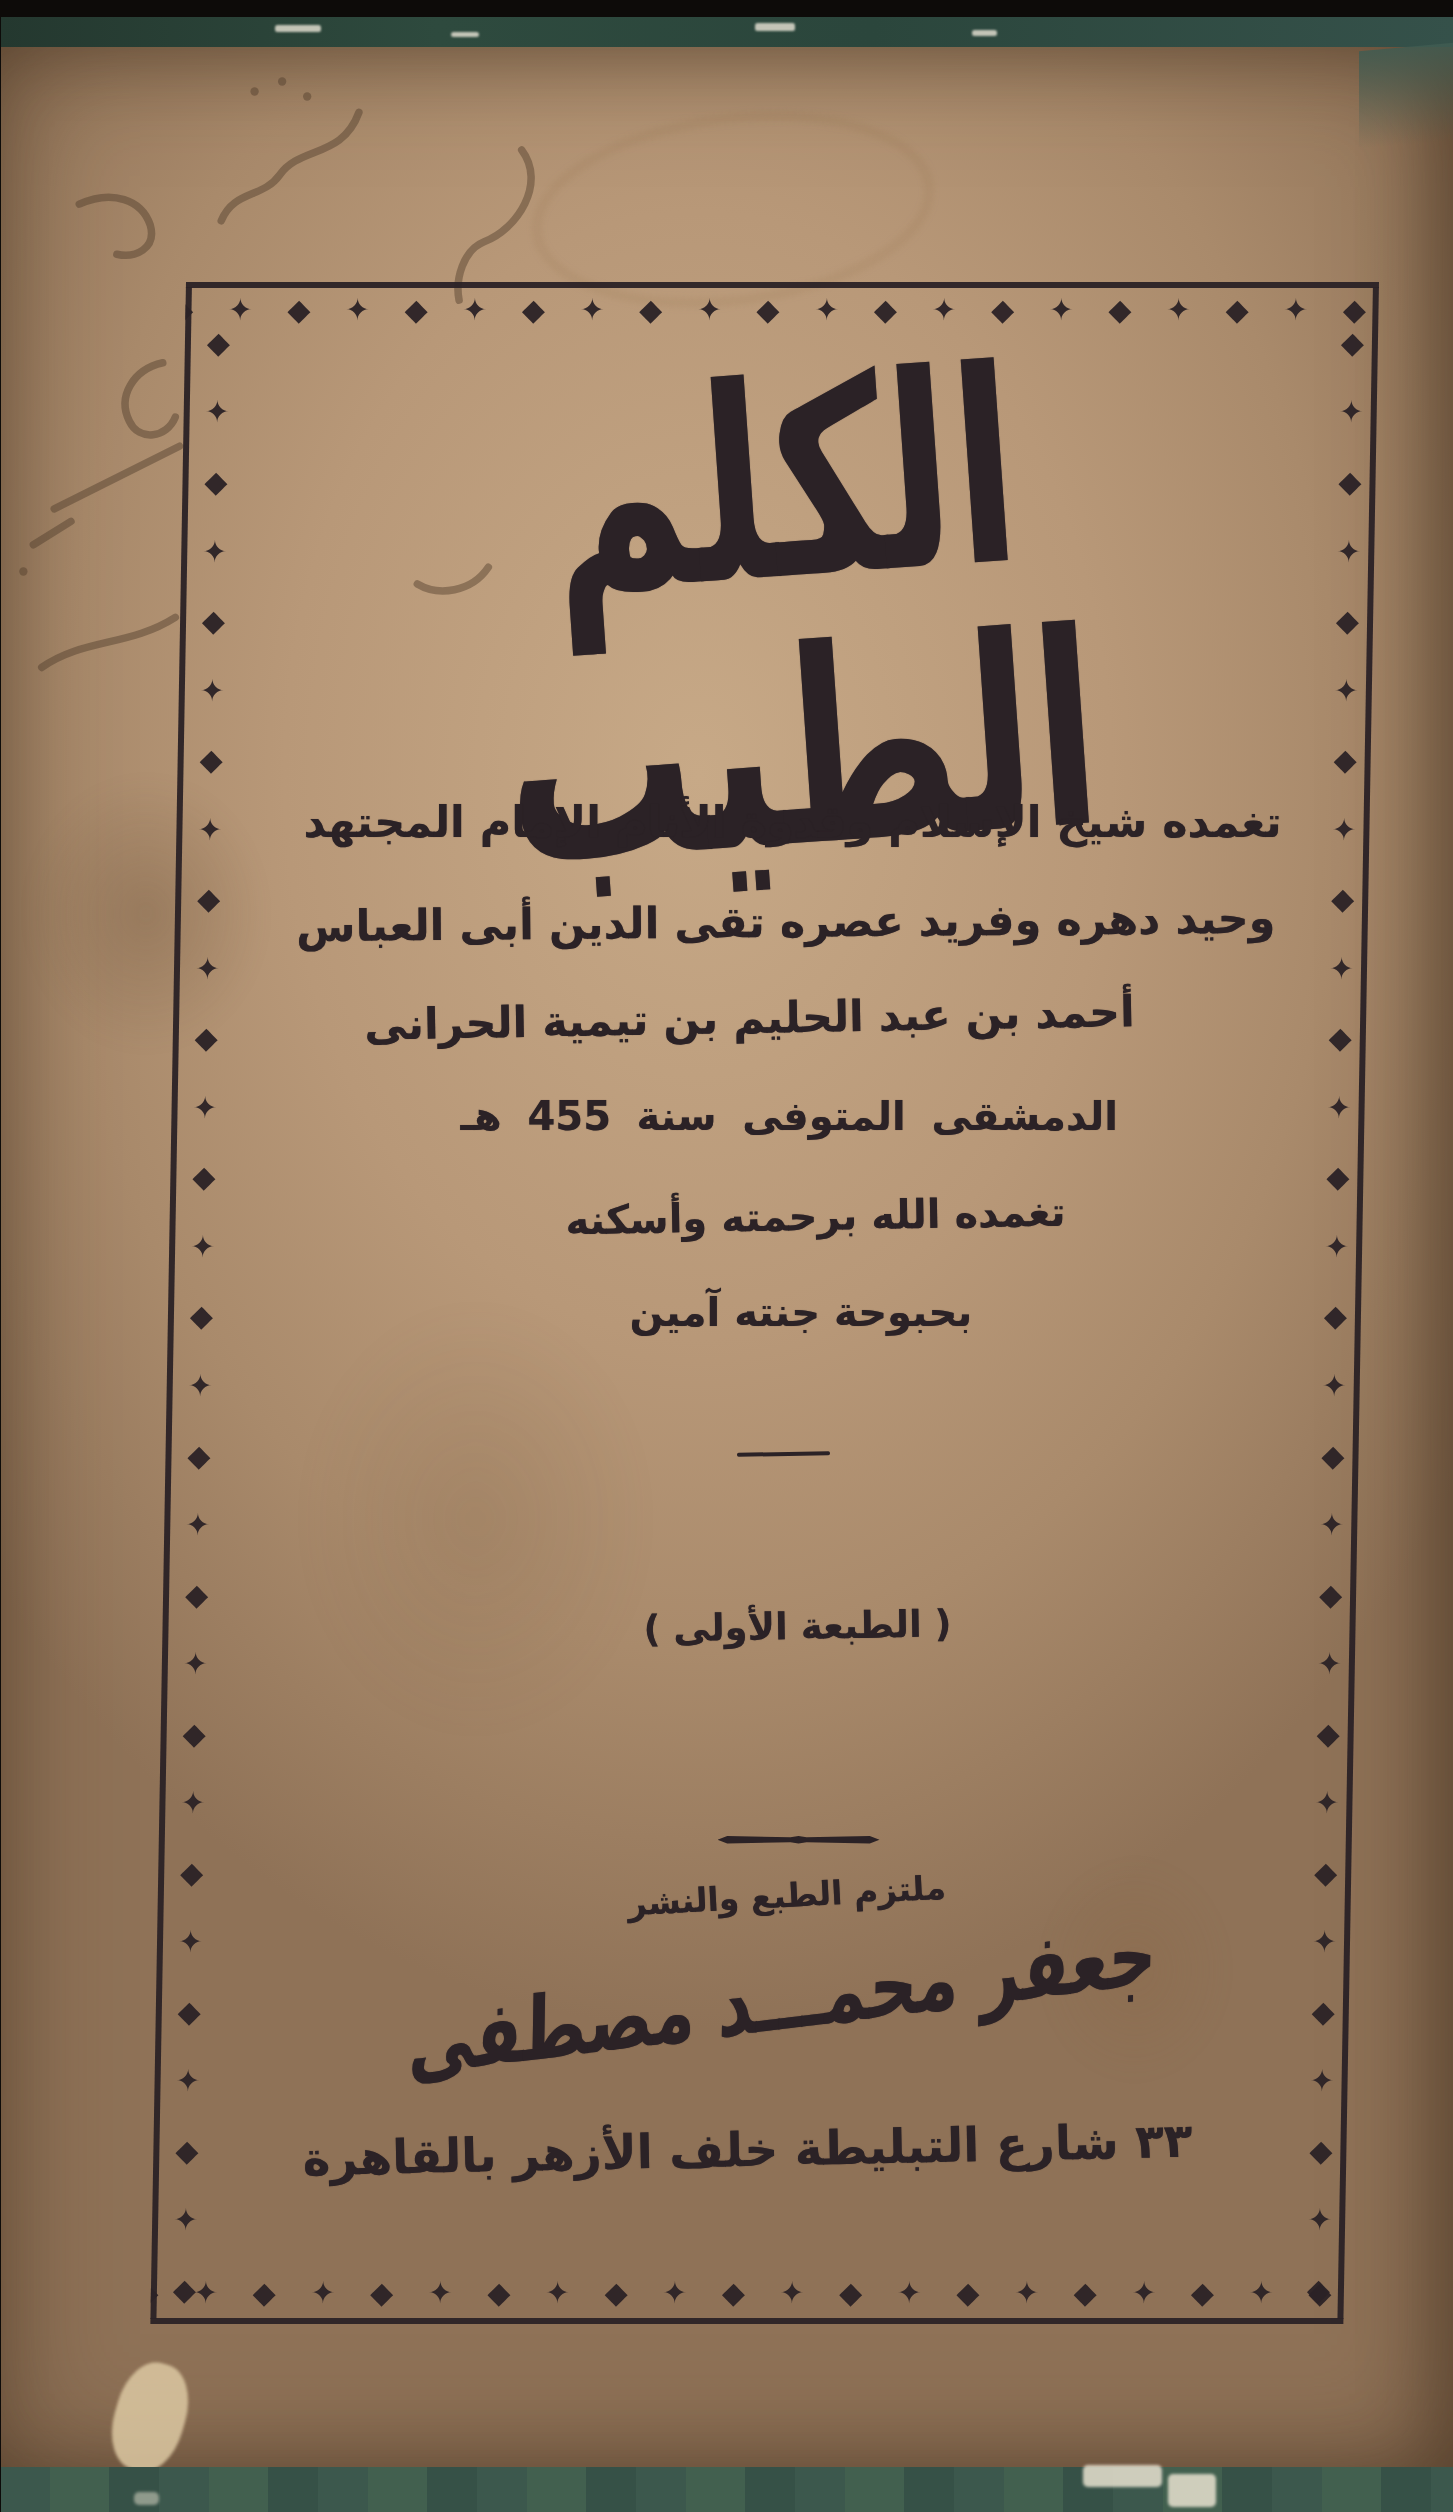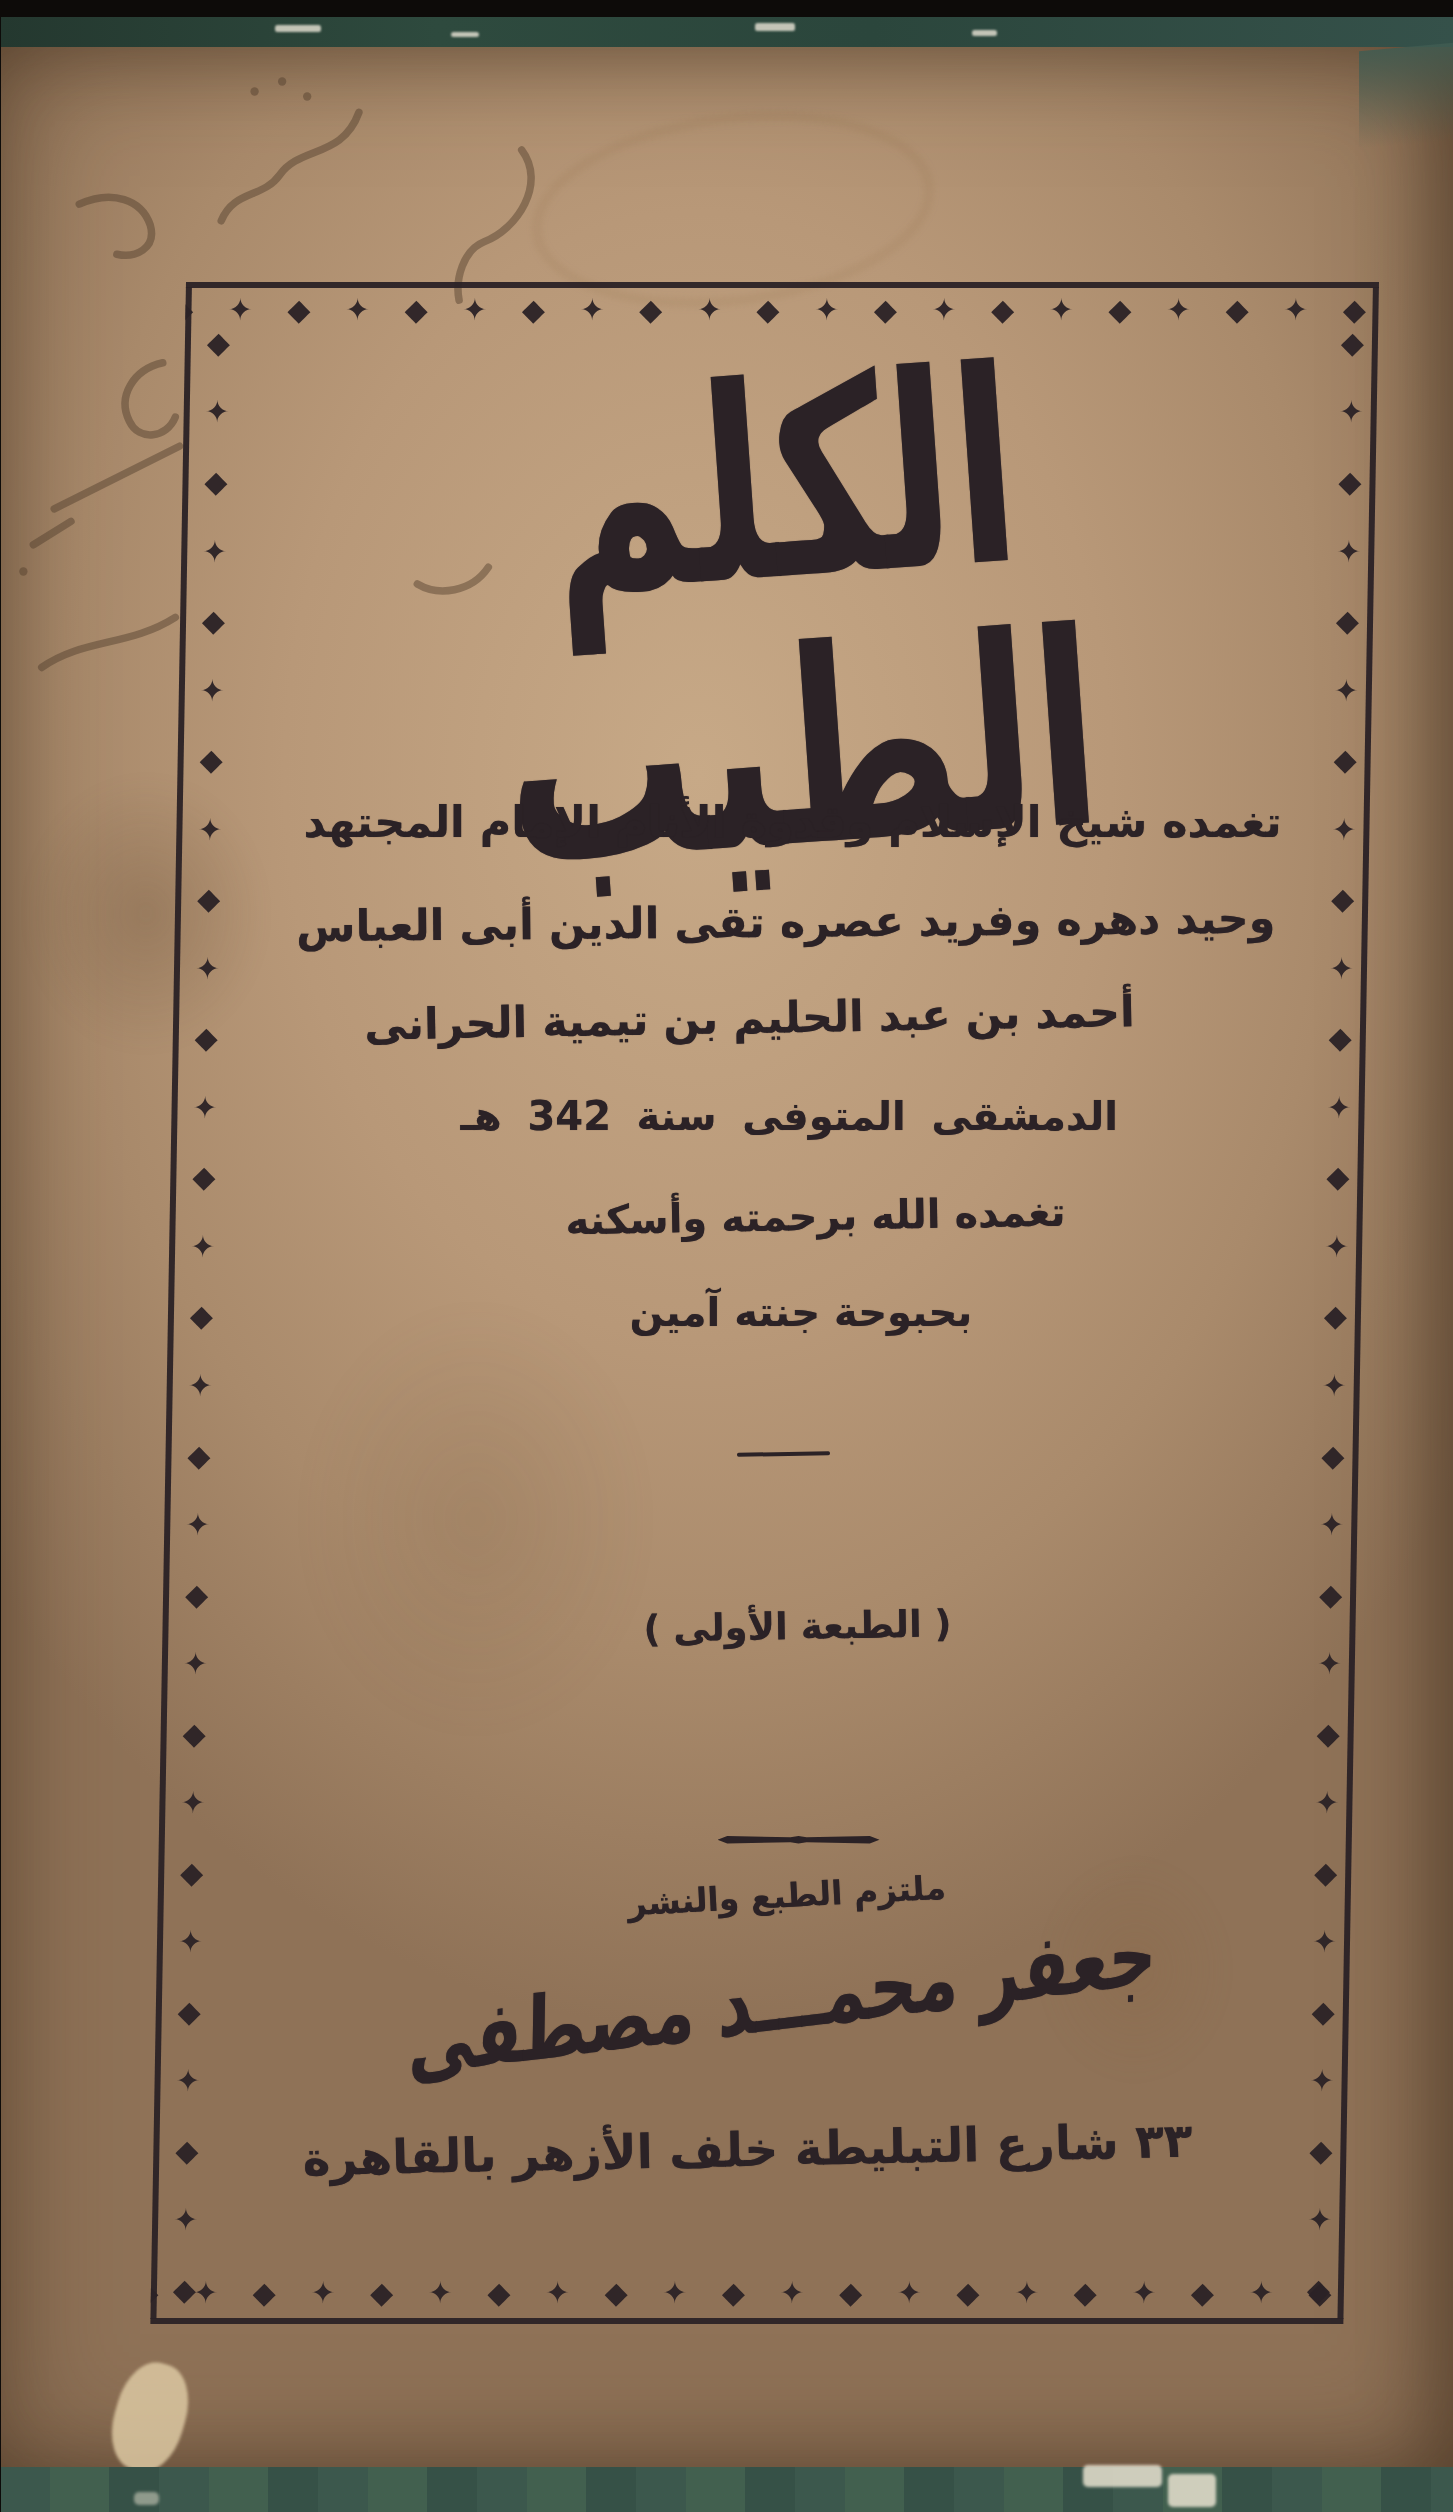--- a/index.html
+++ b/index.html
@@ -126,21 +126,21 @@
     <div class="strip strip-right">◆ ✦ ◆ ✦ ◆ ✦ ◆ ✦ ◆ ✦ ◆ ✦ ◆ ✦ ◆ ✦ ◆ ✦ ◆ ✦ ◆ ✦ ◆ ✦ ◆ ✦ ◆ ✦ ◆ ✦ ◆ ✦ ◆ ✦ ◆ ✦ ◆ ✦ ◆ ✦ ◆ ✦ ◆ ✦ ◆ ✦ ◆ ✦ ◆ ✦ ◆ ✦ ◆ ✦ ◆ ✦ ◆ ✦ ◆ ✦ ◆ ✦ ◆ ✦ ◆ ✦ ◆ ✦ ◆ ✦ ◆ ✦ ◆ ✦ ◆ ✦ ◆ ✦ ◆ ✦ ◆ ✦ ◆ ✦ ◆ ✦ ◆ ✦ ◆ ✦ ◆ ✦ ◆ ✦ ◆ ✦ ◆ ✦ ◆ ✦ ◆ ✦ ◆ ✦ ◆ ✦ ◆ ✦ ◆ ✦ ◆ ✦ ◆ ✦ ◆ ✦ ◆ ✦ ◆ ✦ ◆ ✦ ◆ ✦ ◆ ✦ ◆ ✦ ◆ ✦ ◆ ✦ ◆ ✦ ◆ ✦ ◆ ✦ ◆ ✦ ◆ ✦ ◆ ✦ ◆ ✦ ◆ ✦ ◆ ✦ ◆ ✦ ◆ ✦ ◆ ✦ ◆ ✦ ◆ ✦ ◆ ✦ ◆ ✦ ◆ ✦ ◆ ✦ ◆ ✦ ◆ ✦ ◆ ✦ ◆ ✦ ◆ ✦ ◆ ✦ </div>
   </div>
 
   <div class="content">
 
     <div class="cline title">الكلم الطيب</div>
 
     <div class="cline l-author" style="top:515px;transform:translateX(10px);">تغمده شيخ الإسلام وقدوة الأنام الإمام المجتهد</div>
     <div class="cline l-author" style="top:615px;transform:translateX(3.3px) rotate(-0.5deg);">وحيد دهره وفريد عصره تقى الدين أبى العباس</div>
     <div class="cline l-author" style="top:711px;transform:translateX(-33px) rotate(-1deg);">أحمد بن عبد الحليم بن تيمية الحرانى</div>
-    <div class="cline l-small" style="top:811px;transform:translateX(6.7px);word-spacing:11.7px;">الدمشقى المتوفى سنة 342 هـ</div>
+    <div class="cline l-small" style="top:811px;transform:translateX(6.7px);word-spacing:11.7px;">الدمشقى المتوفى سنة 455 هـ</div>
     <div class="cline l-small" style="top:911px;transform:translateX(33px) rotate(-1deg);">تغمده الله برحمته وأسكنه</div>
     <div class="cline l-small" style="top:1007px;transform:translateX(18.4px);">بحبوحة جنته آمين</div>
 
     <div class="divider1"></div>
 
     <div class="cline edition">( الطبعة الأولى )</div>
 
     <div class="divider2"></div>
 
     <div class="cline rights">ملتزم الطبع والنشر</div>

